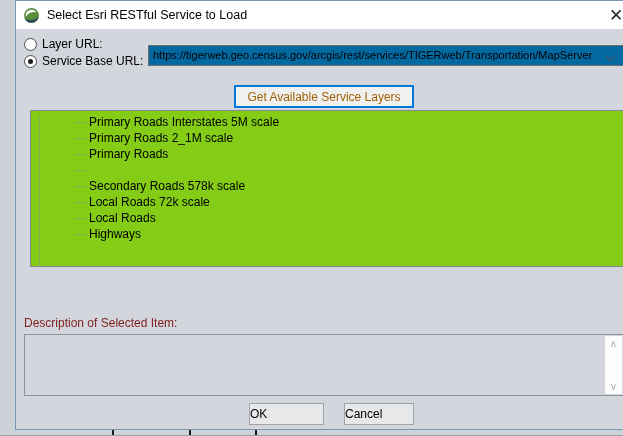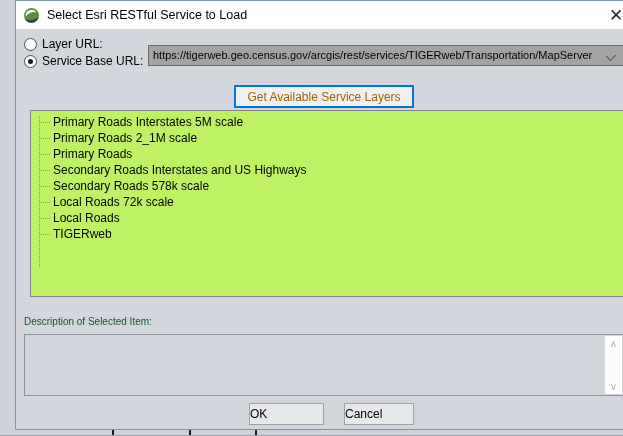--- a/index.html
+++ b/index.html
@@ -47,54 +47,54 @@
     border: 1px solid #4b4b4b; background: #fff;
     position: relative; flex: 0 0 auto;
   }
   .radio-circle.checked::after {
     content: ""; position: absolute; left: 3px; top: 3px;
     width: 5px; height: 5px; border-radius: 50%; background: #1b1b1b;
   }
   
   .url-combo {
     position: absolute; left: 132px; top: 44px; width: 476px; height: 21px;
-    background: #a3a3a3; border: 1px solid #6E6E6E;
+    background: #0369a1; border: 1px solid #6E6E6E;
     font-size: 11px; color: #000;
     padding: 3px 22px 0 4px;
     white-space: nowrap; overflow: hidden;
   }
   .combo-chevron {
     position: absolute; right: 8px; top: 6px;
     width: 8px; height: 8px;
     border-left: 1.6px solid #4a4a4a; border-bottom: 1.6px solid #4a4a4a;
     transform: rotate(-45deg) scale(1,0.8);
   }
   
   .get-layers-btn {
     position: absolute; left: 218px; top: 84px; width: 180px; height: 23px;
     background: #F0F0F0; border: 2px solid #0078D7;
     font-size: 12px; color: #a16207;
     display: flex; align-items: center; justify-content: center;
     white-space: nowrap;
   }
   
   .tree {
-    position: absolute; left: 14px; top: 109px; width: 594px; height: 187px;
-    background: #bef264; border: 1px solid #82878F;
-    padding-top: 3px; overflow: hidden;
+    position: absolute; left: 14px; top: 109px; width: 594px; height: 157px;
+    background: #84cc16; border: 1px solid #82878F;
+    padding-top: 3px; overflow: hidden; padding-left: 36px;
   }
   .tree-vline {
     position: absolute; left: 8px; top: 5px; height: 151px;
     border-left: 1px dotted #8C8C8C;
   }
   .tree-row { display: flex; align-items: center; height: 16px; position: relative; }
   .tree-stub { width: 11px; margin-left: 8px; border-top: 1px dotted #8C8C8C; flex: 0 0 auto; }
   .tree-label { margin-left: 3px; font-size: 12px; color: #000; white-space: nowrap; }
   
-  .desc-label { position: absolute; left: 8px; top: 315px; font-size: 10px; color: #14532d; }
+  .desc-label { position: absolute; left: 8px; top: 315px; font-size: 12px; color: #7f1d1d; }
   .desc-box {
     position: absolute; left: 8px; top: 333px; width: 600px; height: 62px;
     background: #D2D5DC; border: 1px solid #8E939B;
     font-size: 12px; color: #333; padding: 3px 22px 3px 4px;
   }
   .desc-scrollbar {
     position: absolute; right: 1px; top: 1px; bottom: 1px; width: 17px;
     background: #FCFCFC;
     display: flex; flex-direction: column; justify-content: space-between; align-items: center;
   }
@@ -165,37 +165,36 @@
       <div class="tree-row">
       <span class="tree-stub"></span>
       <span class="tree-label">Primary Roads 2_1M scale</span>
     </div>
       <div class="tree-row">
       <span class="tree-stub"></span>
       <span class="tree-label">Primary Roads</span>
     </div>
       <div class="tree-row">
       <span class="tree-stub"></span>
-      <span class="tree-label">Secondary Roads Interstates and US Highways</span>
     </div>
       <div class="tree-row">
       <span class="tree-stub"></span>
       <span class="tree-label">Secondary Roads 578k scale</span>
     </div>
       <div class="tree-row">
       <span class="tree-stub"></span>
       <span class="tree-label">Local Roads 72k scale</span>
     </div>
       <div class="tree-row">
       <span class="tree-stub"></span>
       <span class="tree-label">Local Roads</span>
     </div>
       <div class="tree-row">
       <span class="tree-stub"></span>
-      <span class="tree-label">TIGERweb</span>
+      <span class="tree-label">Highways</span>
     </div>
   </div>
 
   <div class="desc-label">Description of Selected Item:</div>
   <div class="desc-box">
     <span></span>
     <div class="desc-scrollbar">
       <span class="sb-arrow">∧</span>
       <span class="sb-arrow">∨</span>
     </div>

